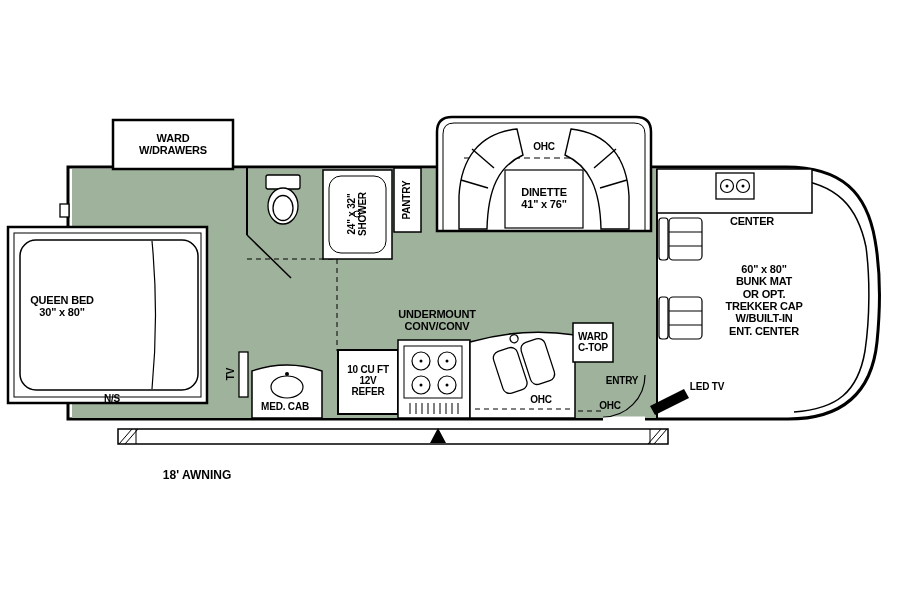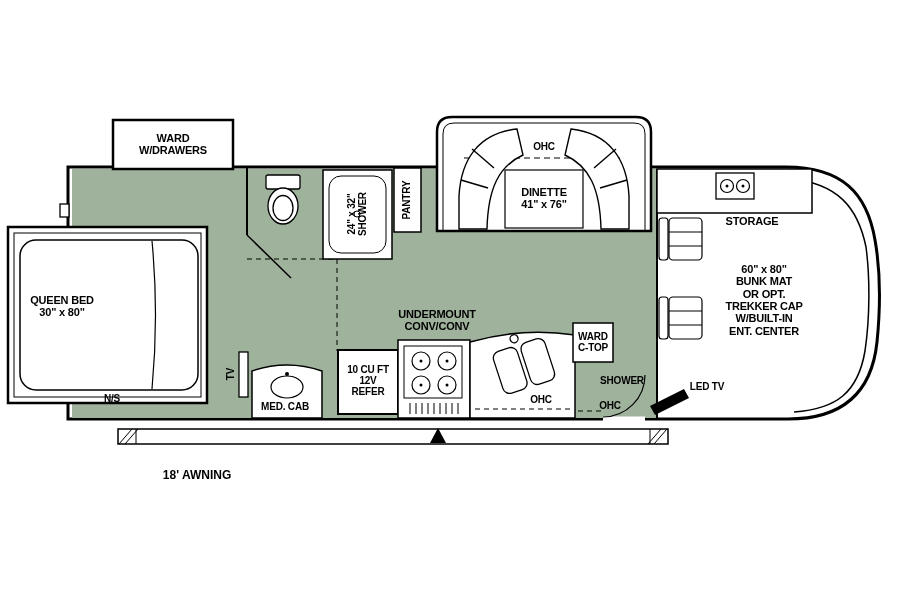--- a/index.html
+++ b/index.html
@@ -155,23 +155,23 @@
 <div class="lbl rot s10" style="left:231px;top:374px">TV</div>
 <div class="lbl s10" style="left:285px;top:407px">MED. CAB</div>
 <div class="lbl s10" style="left:368px;top:381px">10 CU FT
 12V
 REFER</div>
 <div class="lbl" style="left:437px;top:320px">UNDERMOUNT
 CONV/CONV</div>
 <div class="lbl s10" style="left:541px;top:400px">OHC</div>
 <div class="lbl s10" style="left:593px;top:342px">WARD
 C-TOP</div>
-<div class="lbl s10" style="left:622px;top:381px">SHOWER</div>
+<div class="lbl s10" style="left:622px;top:381px">ENTRY</div>
 <div class="lbl s10" style="left:610px;top:406px">OHC</div>
-<div class="lbl" style="left:752px;top:221px">STORAGE</div>
+<div class="lbl" style="left:752px;top:221px">CENTER</div>
 <div class="lbl" style="left:764px;top:300px">60" x 80"
 BUNK MAT
 OR OPT.
 TREKKER CAP
 W/BUILT-IN
 ENT. CENTER</div>
 <div class="lbl s10" style="left:707px;top:387px">LED TV</div>
 <div class="lbl s14" style="left:197px;top:476px">18' AWNING</div>
 
 </div>

